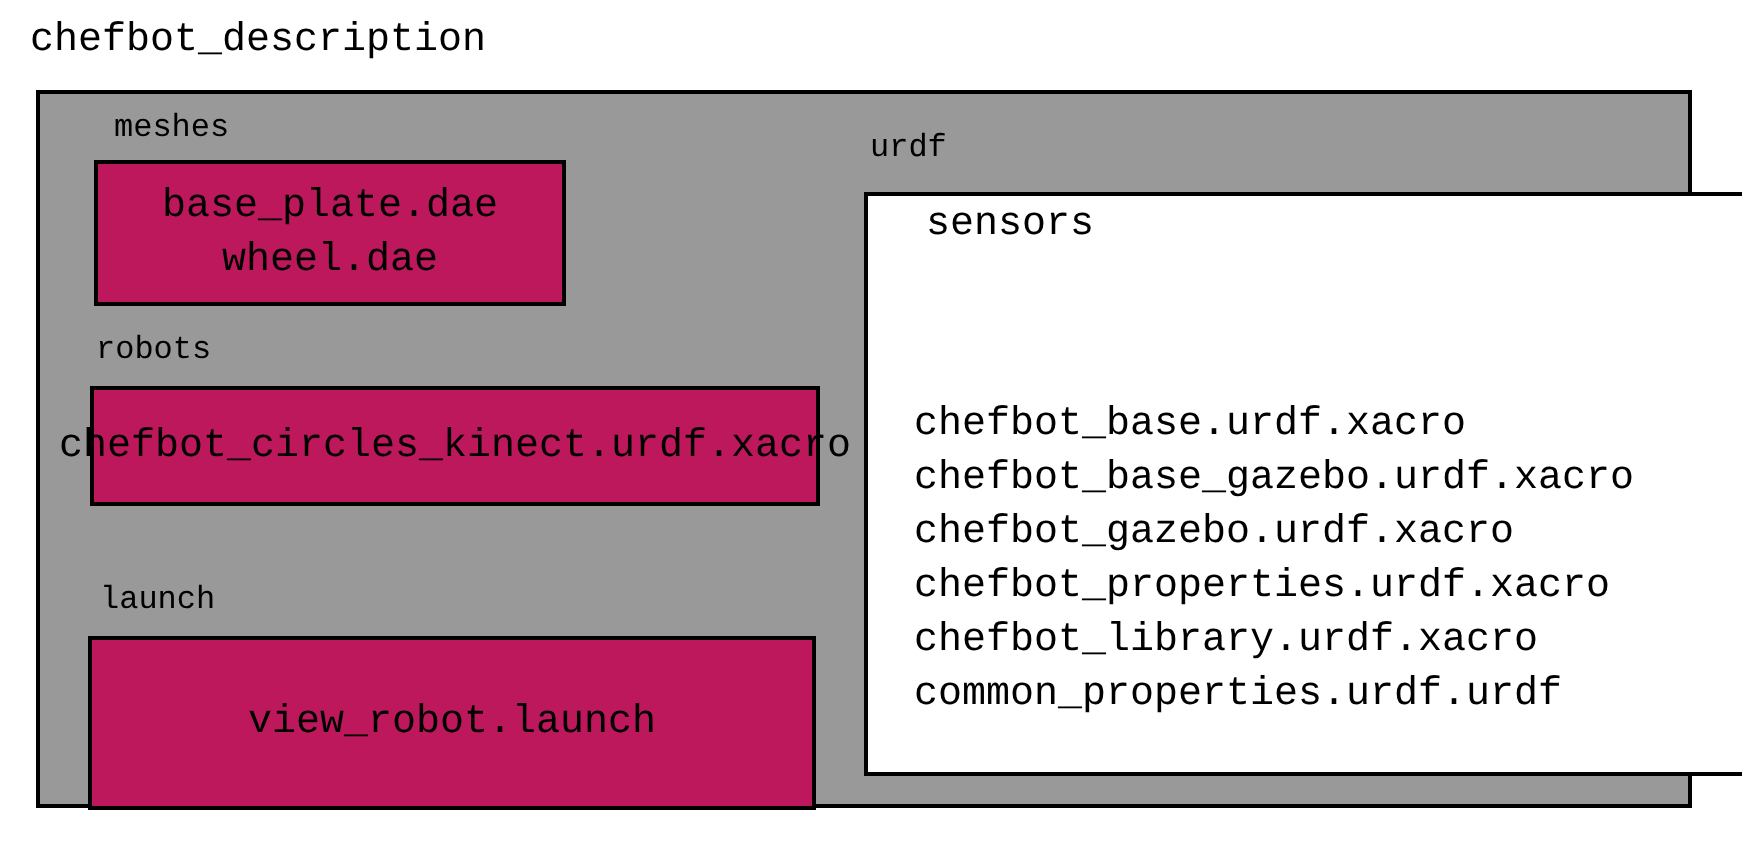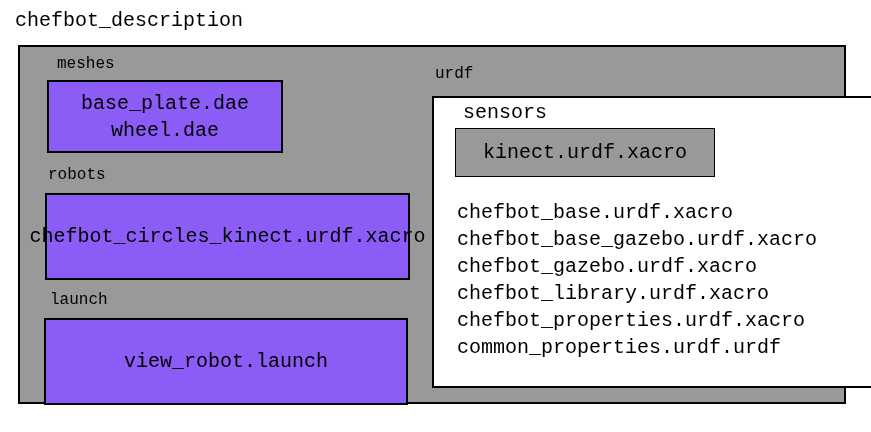--- a/index.html
+++ b/index.html
@@ -35,21 +35,21 @@
     box-sizing: border-box;
   }
   .folder-label {
     position: absolute;
     font-size: 16px;
     line-height: 23px;
     white-space: nowrap;
   }
   .file-box {
     position: absolute;
-    background: #8b5cf6;
+    background: #be185d;
     border: 2px solid #000000;
     box-sizing: border-box;
     display: flex;
     flex-direction: column;
     align-items: center;
     justify-content: center;
     font-size: 20px;
     line-height: 27px;
     text-align: center;
   }
@@ -96,21 +96,21 @@
     font-size: 20px;
     line-height: 27px;
   }
   .urdf-file-list .file-line {
     white-space: nowrap;
   }
   
   .meshes-label { left: 37px; top: 6px; }
   .meshes-box   { left: 27px; top: 33px; width: 236px; height: 73px; }
   .robots-label { left: 28px; top: 117px; }
-  .robots-box   { left: 25px; top: 146px; width: 365px; height: 87px; }
+  .robots-box   { left: 25px; top: 146px; width: 365px; height: 60px; }
   .launch-label { left: 30px; top: 242px; }
   .launch-box   { left: 24px; top: 271px; width: 364px; height: 87px; }
   .urdf-label   { left: 415px; top: 16px; }
 </style>
 </head>
 <body>
 
 <div class="canvas">
 
   <div class="title">chefbot_description</div>
@@ -131,30 +131,27 @@
     <div class="folder-label launch-label">launch</div>
     <div class="file-box launch-box">
       <div class="file-line">view_robot.launch</div>
     </div>
 
     <div class="folder-label urdf-label">urdf</div>
     <div class="urdf-box">
 
       <div class="sensors-label">sensors</div>
 
-      <div class="kinect-box">
-        <div class="file-line">kinect.urdf.xacro</div>
-      </div>
 
       <div class="urdf-file-list">
         <div class="file-line">chefbot_base.urdf.xacro</div>
         <div class="file-line">chefbot_base_gazebo.urdf.xacro</div>
         <div class="file-line">chefbot_gazebo.urdf.xacro</div>
+        <div class="file-line">chefbot_properties.urdf.xacro</div>
         <div class="file-line">chefbot_library.urdf.xacro</div>
-        <div class="file-line">chefbot_properties.urdf.xacro</div>
         <div class="file-line">common_properties.urdf.urdf</div>
       </div>
 
     </div>
 
   </div>
 
 </div>
 
 </body></html>

